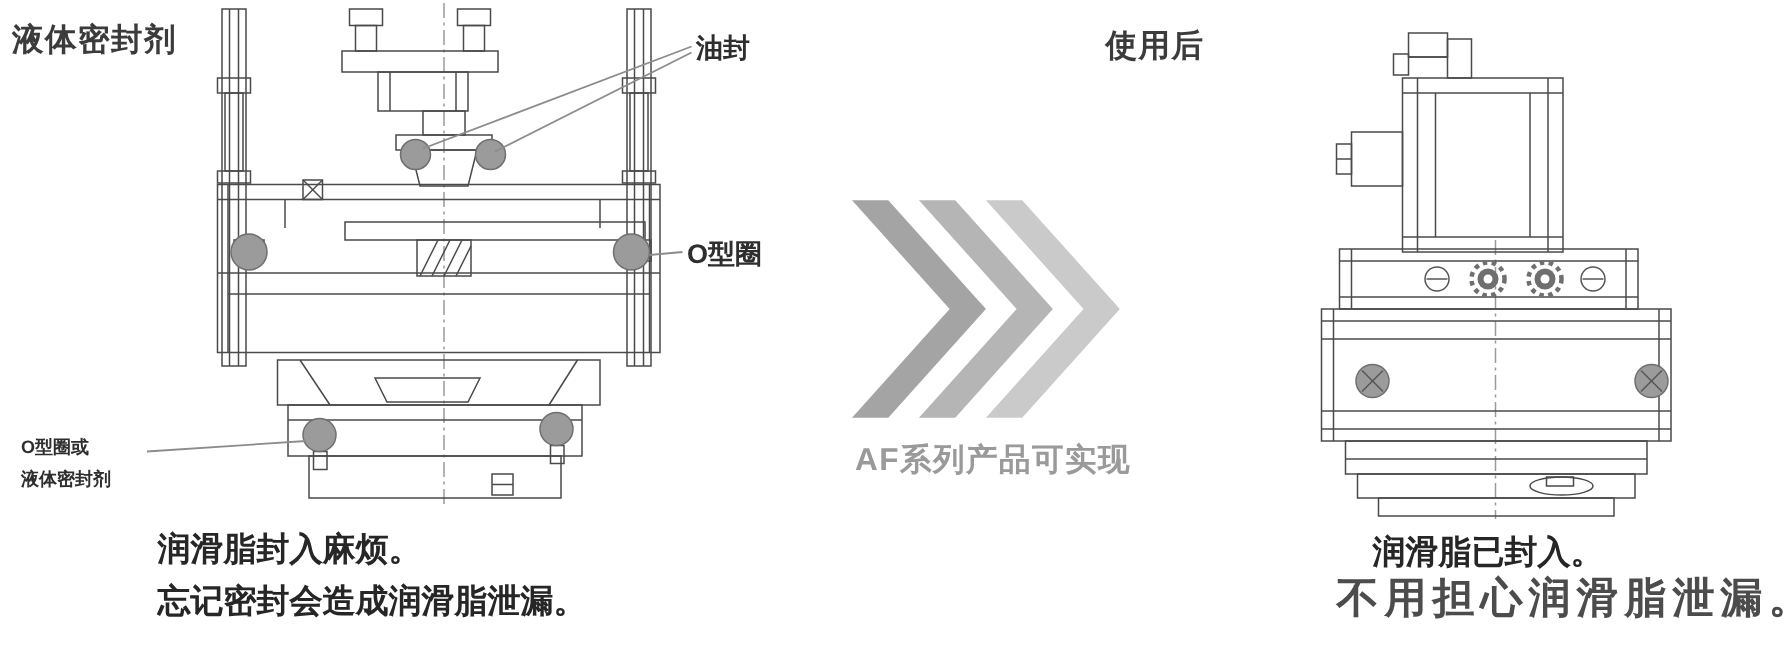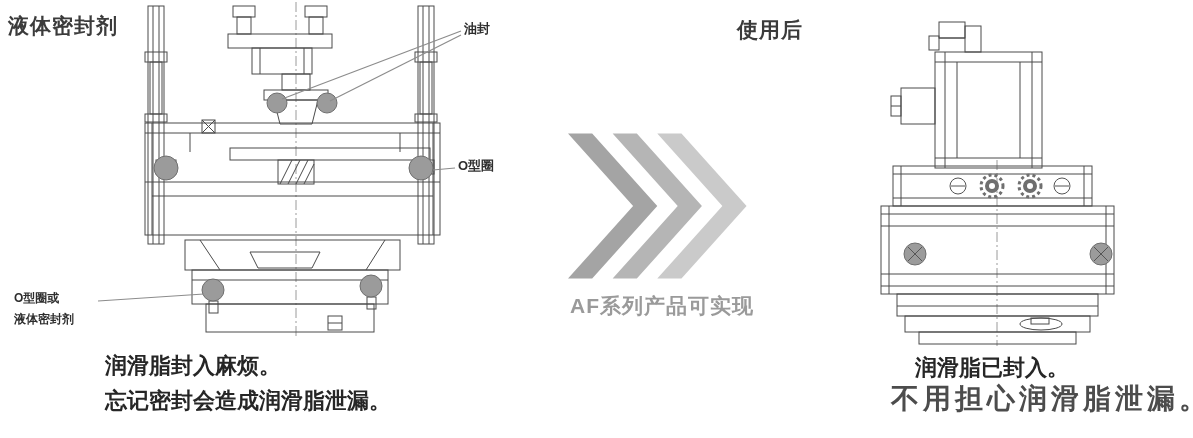--- a/index.html
+++ b/index.html
@@ -1,20 +1,20 @@
 <!DOCTYPE html>
 <html><head>
 <meta charset="utf-8">
 <style>
   * { margin:0; padding:0; box-sizing:border-box; }
   body { background:#ffffff; font-family:"Liberation Sans","DejaVu Sans",sans-serif; }
   #canvas { position:relative; width:1193px; height:438px; background:#ffffff; overflow:hidden; }
   .abs { position:absolute; }
   .state-label { font-size:21px; font-weight:bold; color:#3b3b3b; letter-spacing:1px; }
-  .callout { font-size:13px; font-weight:bold; color:#2e2e2e; z-index:4; }
+  .callout { font-size:18px; font-weight:bold; color:#2e2e2e; z-index:4; }
   .callout.small { font-size:12px; line-height:21px; }
   .caption { font-weight:bold; color:#262626; font-size:22px; line-height:35px; text-align:left; }
   .af-label { font-size:21px; font-weight:bold; color:#9a9a9a; text-align:center; letter-spacing:1px; }
   .caption2 { font-size:28px; font-weight:bold; color:#4c4c4c; letter-spacing:4px; z-index:1; white-space:nowrap; }
   .watermark { display:flex; align-items:center; gap:6px; z-index:2;margin-top:45px; }
   .wm-text { display:flex; flex-direction:column; }
   .wm-cn { font-size:19px; font-weight:bold; color:#9ba3ab; letter-spacing:1.5px; text-shadow:0 0 2px #ffffff; white-space:nowrap; }
   .wm-en { font-size:7.5px; font-weight:bold; color:#1e7ac0; letter-spacing:0.4px; margin-top:1px; white-space:nowrap; }
   svg { display:block; }
 </style>

